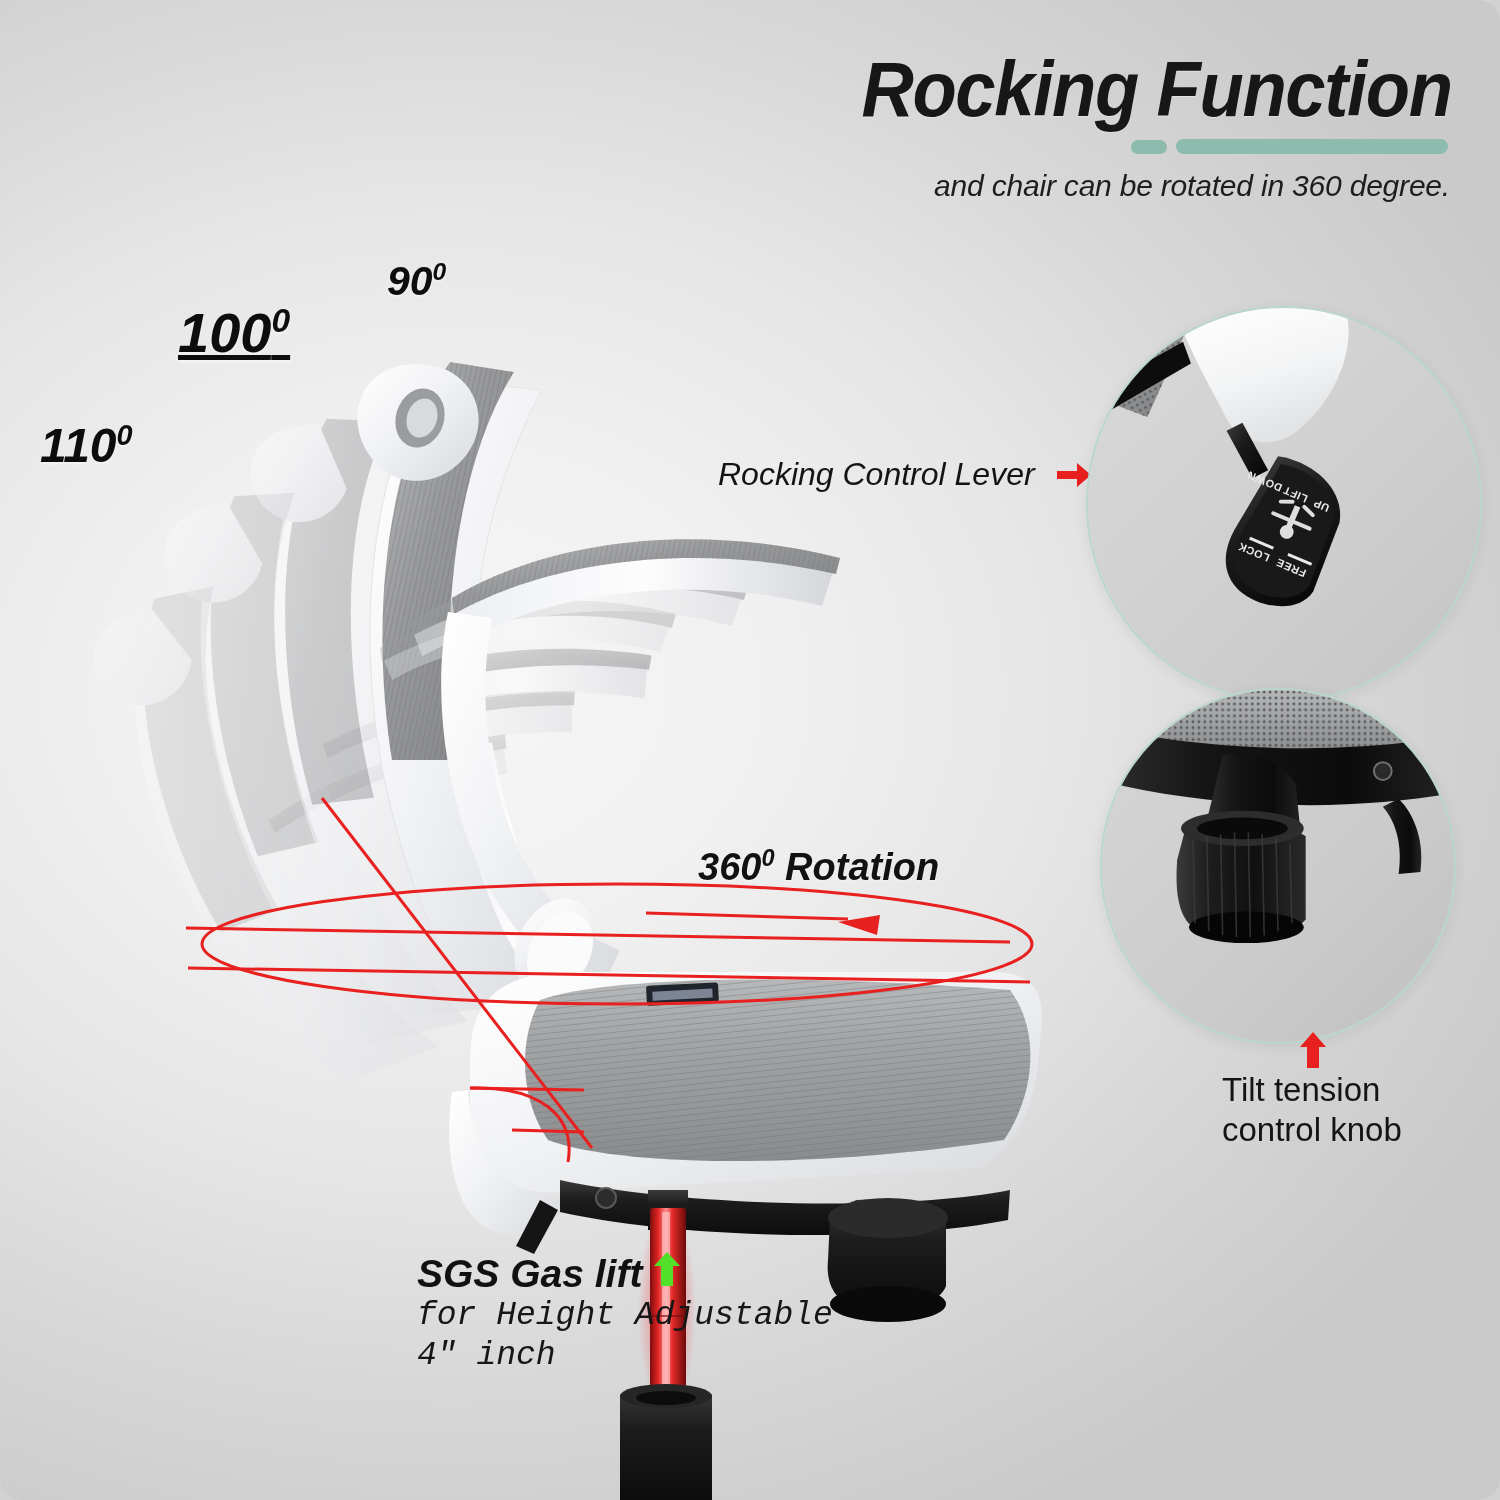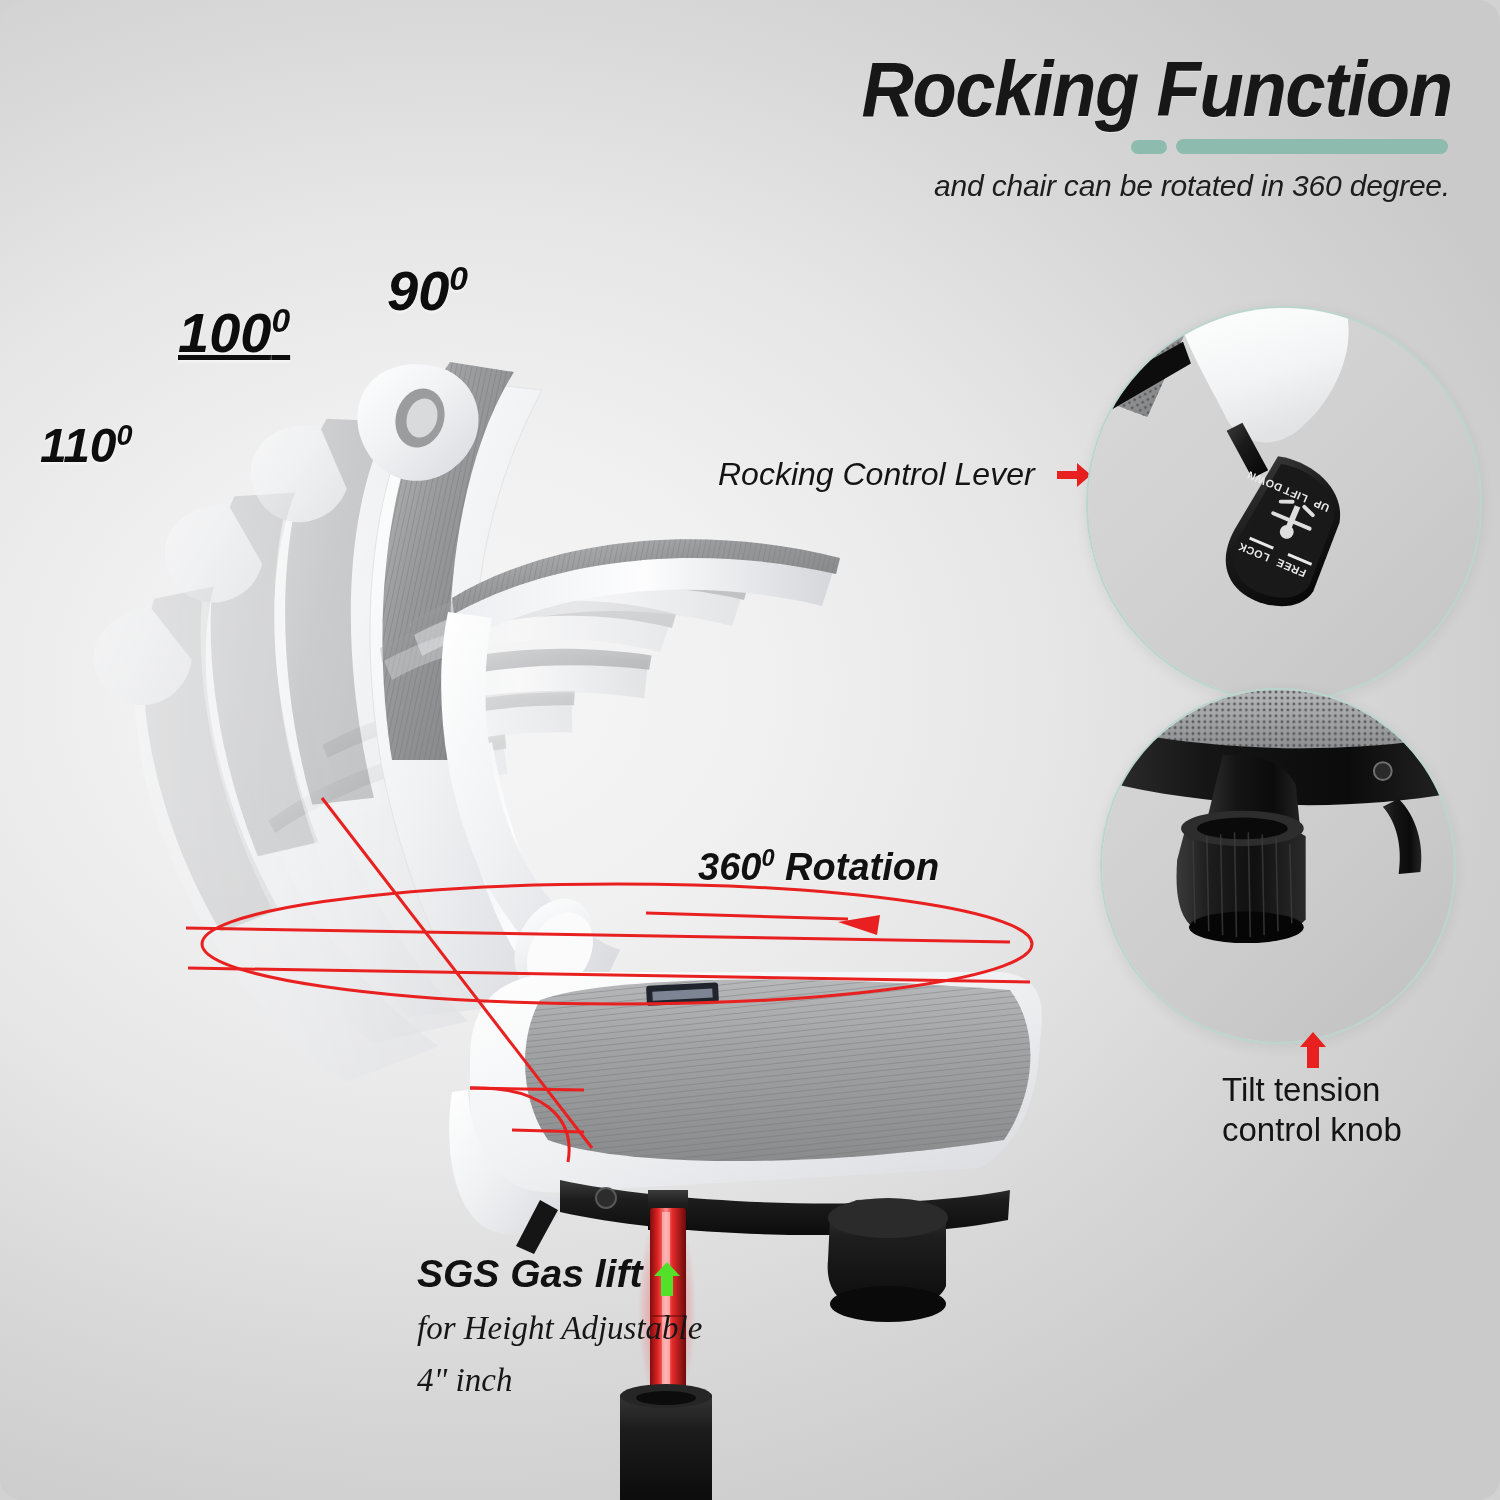--- a/index.html
+++ b/index.html
@@ -50,21 +50,21 @@
   
   .angle{
     position:absolute;
     font-weight:bold; font-style:italic;
     color:#0d0d0d;
     font-family:"Liberation Sans Narrow","Liberation Sans",sans-serif;
     white-space:nowrap;
     text-shadow:0 2px 3px rgba(255,255,255,.55);
   }
   .angle sup{ font-size:.60em; vertical-align:super; font-weight:bold; }
-  #angle90  { left:387px; top:258px; font-size:56px; }
+  #angle90  { left:387px; top:258px; font-size:41px; }
   #angle100 { left:178px; top:300px; font-size:56px;text-decoration:underline; }
   #angle110 { left:40px;  top:418px; font-size:48px; }
 
   
   .chair{ position:absolute; left:0; top:300px; width:1060px; height:1200px; }
   .chair svg{ width:100%; height:100%; display:block; }
 
   
   .rotation-label{
     position:absolute; left:698px; top:845px;
@@ -74,27 +74,26 @@
     text-shadow:0 1px 2px rgba(255,255,255,.5);
   }
   .rotation-label sup{ font-size:.62em; vertical-align:super; }
 
   .gaslift{
     position:absolute; left:417px; top:1252px; width:420px;
   }
   .gaslift .l1{
     font-size:39px; font-weight:bold; font-style:italic; color:#111;
     font-family:"Liberation Sans Narrow","Liberation Sans",sans-serif;
-    white-space:nowrap; display:flex; align-items:flex-end; gap:12px;
+    white-space:nowrap; display:flex; align-items:flex-start; gap:12px;
   }
   .gaslift .l2,.gaslift .l3{
     font-size:33px; font-style:italic; color:#161616; line-height:1.22;
-    font-family:Liberation Serif, serif;
+    font-family:Liberation Mono, monospace;
     white-space:nowrap;
-    margin-top:12px;
   }
   .arrow-up-green{
     width:26px; height:34px; flex:0 0 auto;
   }
 
   .lever-label{
     position:absolute; left:718px; top:456px;
     font-size:32px; font-style:italic; color:#141414;
     font-family:"Liberation Sans Narrow","Liberation Sans",sans-serif;
     white-space:nowrap; display:flex; align-items:center; gap:22px;

